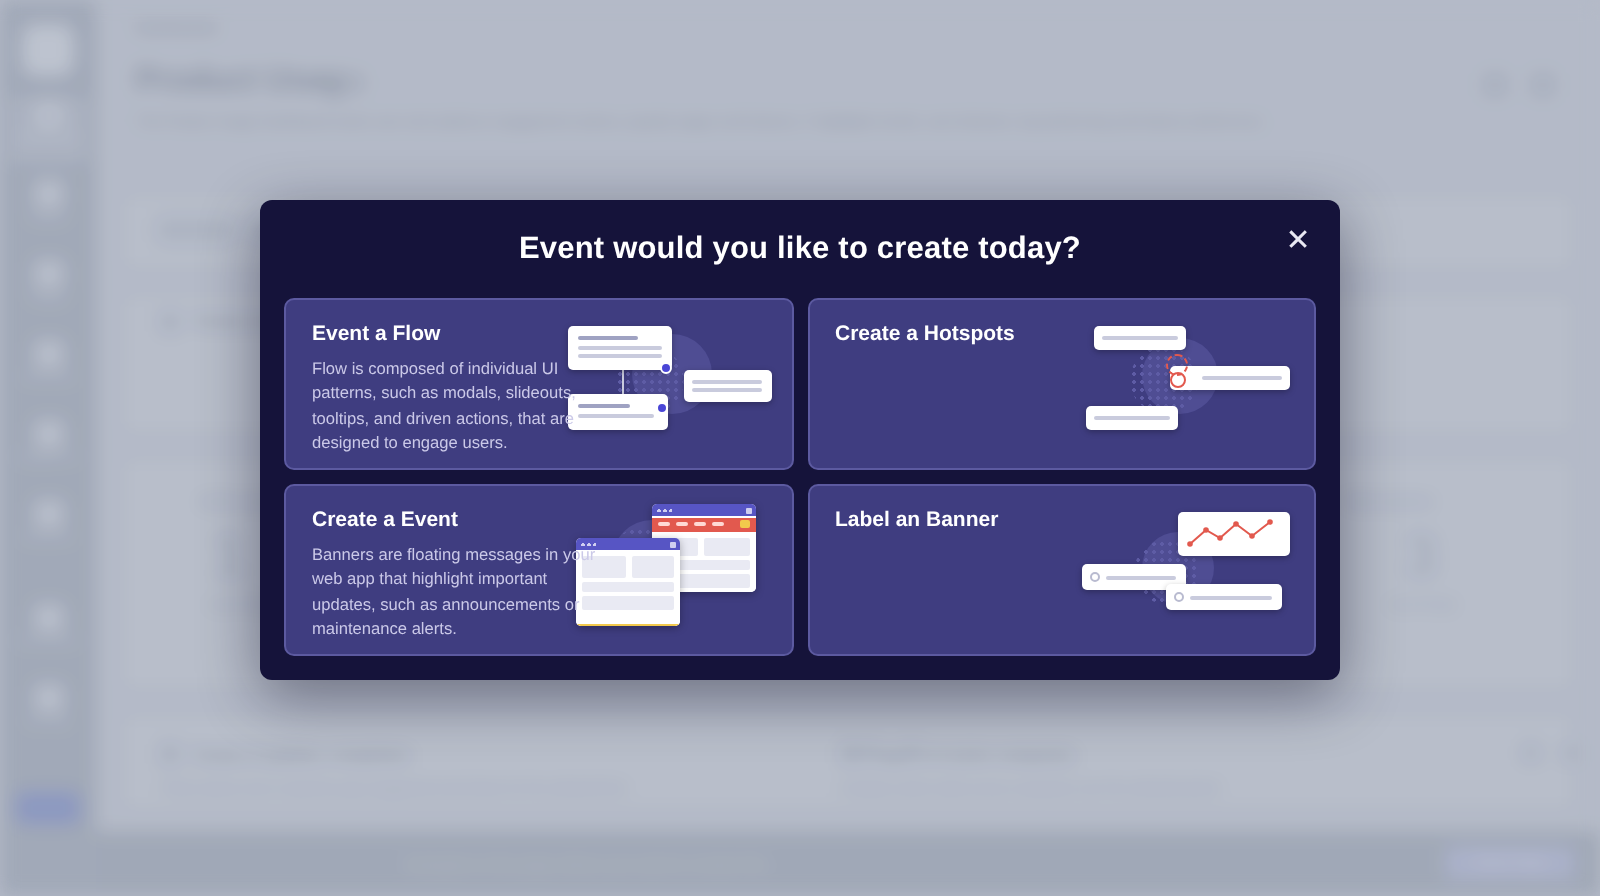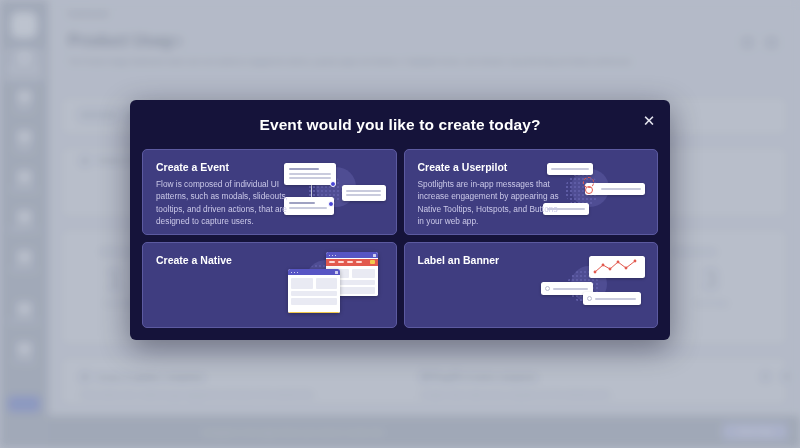--- a/index.html
+++ b/index.html
@@ -453,22 +453,22 @@
   <div class="scrim"></div>
 
   <div class="modal">
 
     <div class="modal-title">Event would you like to create today?</div>
     <div class="modal-close">✕</div>
 
     <div class="card-grid">
 
       <div class="card">
-        <div class="card-title">Create a Event</div>
-        <div class="card-desc">Flow is composed of individual UI patterns, such as modals, slideouts, tooltips, and driven actions, that are designed to capture users.</div>
+        <div class="card-title">Event a Flow</div>
+        <div class="card-desc">Flow is composed of individual UI patterns, such as modals, slideouts, tooltips, and driven actions, that are designed to engage users.</div>
         <div class="card-art">
           <div class="art-blob" style="left:36px;top:8px;width:40px;height:40px;"></div>
           <div class="art-dots" style="left:28px;top:14px;width:34px;height:34px;"></div>
           <div class="connector" style="left:31px;top:26px;width:1.4px;height:20px;"></div>
           <div class="sheet" style="left:4px;top:4px;width:52px;height:22px;">
             <div class="ln dk" style="left:5px;top:5px;width:30px;"></div>
             <div class="ln" style="left:5px;top:10px;width:42px;"></div>
             <div class="ln" style="left:5px;top:14px;width:42px;"></div>
           </div>
           <div class="dot-node" style="left:50px;top:22px;"></div>
@@ -478,41 +478,41 @@
           </div>
           <div class="dot-node" style="left:48px;top:42px;"></div>
           <div class="sheet" style="left:62px;top:26px;width:44px;height:16px;">
             <div class="ln" style="left:4px;top:5px;width:35px;"></div>
             <div class="ln" style="left:4px;top:9px;width:35px;"></div>
           </div>
         </div>
       </div>
 
       <div class="card">
-        <div class="card-title">Create a Userpilot</div>
-        <div class="card-desc">Spotlights are in-app messages that increase engagement by appearing as Native Tooltips, Hotspots, and Buttons in your web app.</div>
+        <div class="card-title">Create a Hotspots</div>
         <div class="card-art">
           <div class="art-blob" style="left:30px;top:10px;width:38px;height:38px;"></div>
           <div class="art-dots" style="left:24px;top:14px;width:34px;height:34px;"></div>
           <div class="sheet" style="left:6px;top:4px;width:46px;height:12px;">
             <div class="ln" style="left:4px;top:5px;width:38px;"></div>
           </div>
           <div class="sheet" style="left:2px;top:44px;width:46px;height:12px;">
             <div class="ln" style="left:4px;top:5px;width:38px;"></div>
           </div>
           <div class="sheet" style="left:44px;top:24px;width:60px;height:12px;">
             <div class="ln" style="left:16px;top:5px;width:40px;"></div>
           </div>
           <div class="ring" style="left:42px;top:18px;width:11px;height:11px;"></div>
           <div class="ring-in" style="left:44px;top:27px;width:8px;height:8px;"></div>
         </div>
       </div>
 
       <div class="card">
-        <div class="card-title">Create a Native</div>
+        <div class="card-title">Create a Event</div>
+        <div class="card-desc">Banners are floating messages in your web app that highlight important updates, such as announcements or maintenance alerts.</div>
         <div class="card-art">
           <div class="art-blob" style="left:26px;top:8px;width:40px;height:40px;"></div>
           <div class="art-dots" style="left:22px;top:12px;width:38px;height:38px;"></div>
 
           <div class="win" style="left:46px;top:0px;width:52px;height:44px;">
             <div class="win-bar">
               <div class="win-dots"></div>
               <div class="win-sq"></div>
             </div>
             <div class="win-body">

